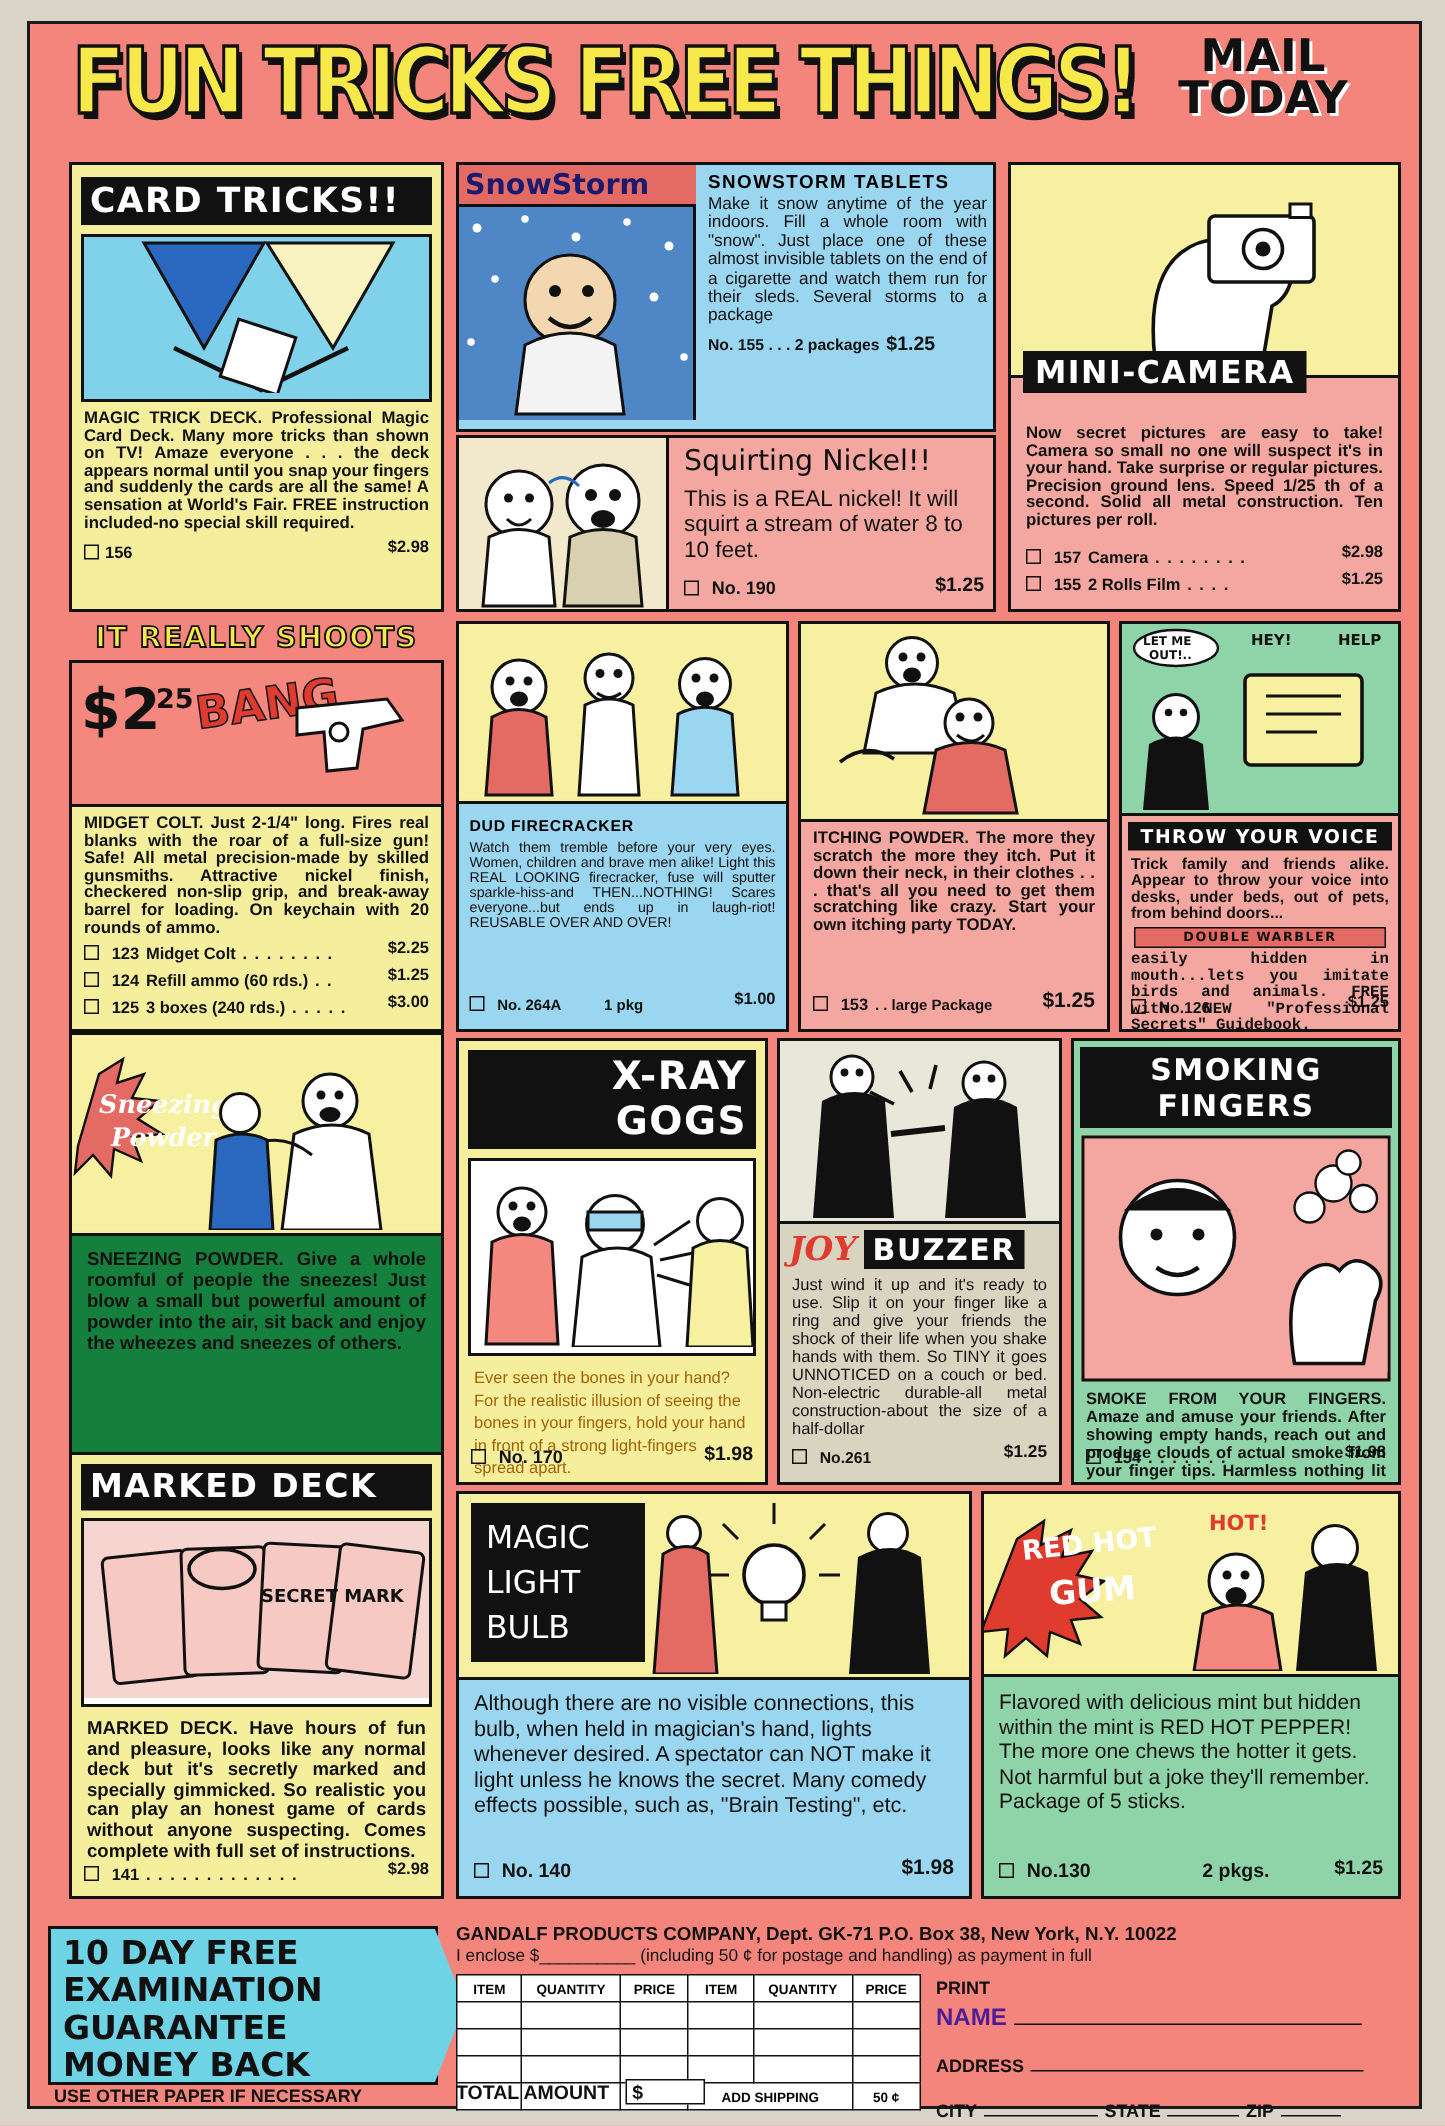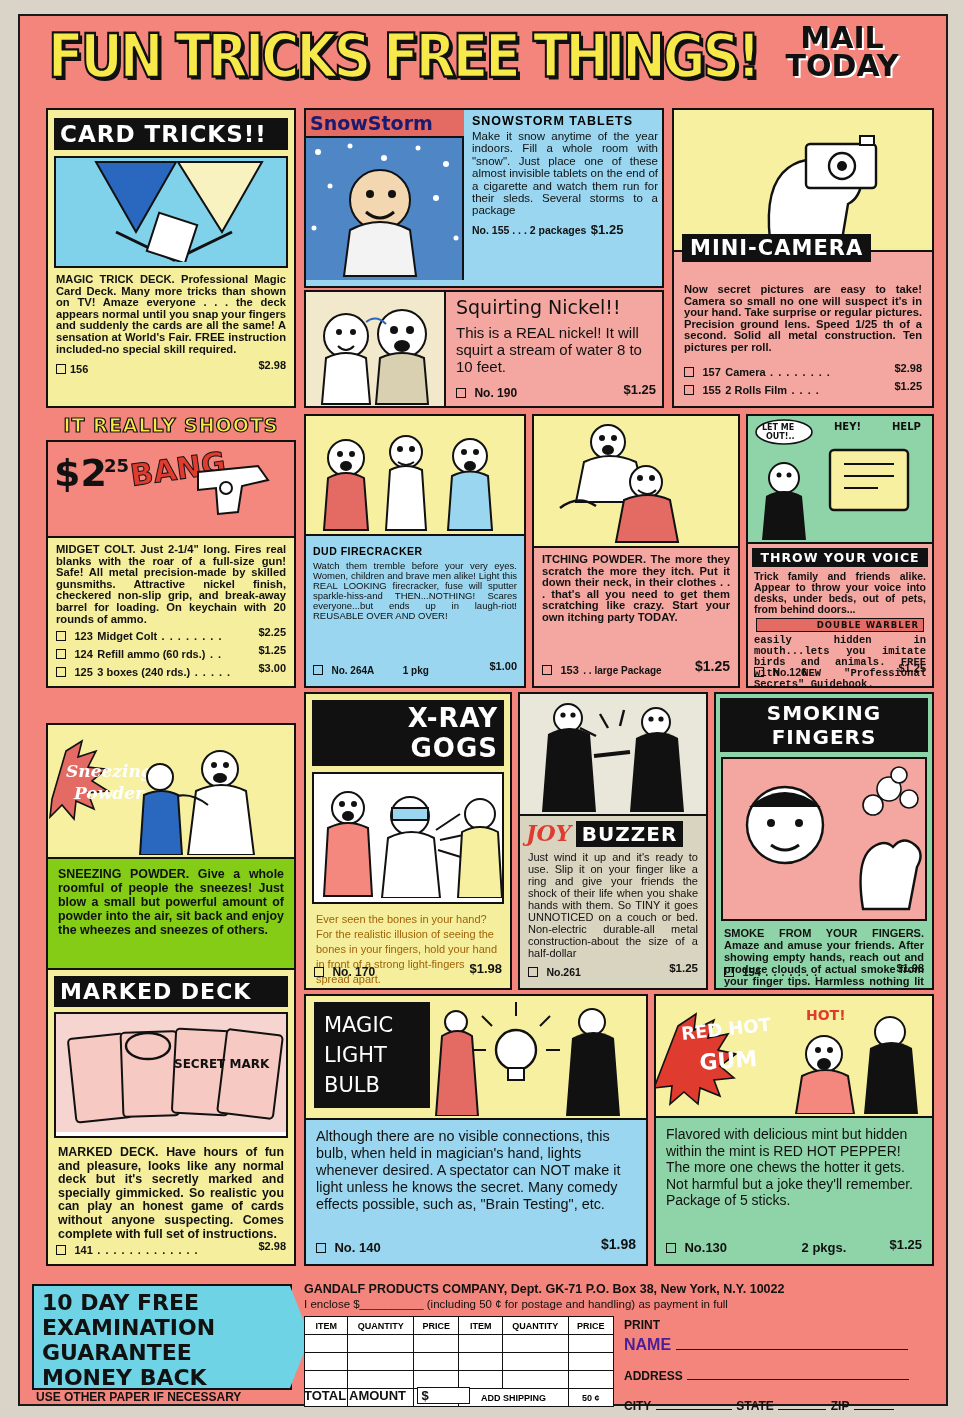--- a/index.html
+++ b/index.html
@@ -337,30 +337,30 @@
         <circle cx="36" cy="62" r="15" fill="#fff" stroke="#111" stroke-width="2"></circle>
         <circle cx="31" cy="59" r="2.5" fill="#111"></circle>
             <circle cx="41" cy="59" r="2.5" fill="#111"></circle>
         <path d="M18 80 q18 -10 36 0 l4 44 h-44z" fill="#111"></path>
         <rect x="82" y="34" width="78" height="60" rx="4" fill="#f6f0a0" stroke="#111" stroke-width="2.4"></rect>
         <path d="M96 48 h50 M96 60 h50 M96 72 h34" stroke="#111" stroke-width="2"></path>
       </svg>
     </div>
     <div class="ttl-blk" style="margin:4px 4px 0 4px;padding:2px 4px;font-size:12.5px;text-align:center;">THROW YOUR VOICE</div>
     <div class="body-txt bold" style="margin:4px 6px 0 6px;font-size:10.5px;line-height:11px;">Trick family and friends alike. Appear to throw your voice into desks, under beds, out of pets, from behind doors...</div>
-    <div class="ttl-blk" style="margin:3px 8px 0 8px;padding:1px 4px;font-size:8.5px;text-align:right;background:#e46a64;color:#111;border:1px solid #111;">DOUBLE WARBLER</div>
+    <div class="ttl-blk" style="margin:3px 8px 0 8px;padding:1px 4px;font-size:8.5px;text-align:center;background:#e46a64;color:#111;border:1px solid #111;">DOUBLE WARBLER</div>
     <div class="body-txt bold" style="margin:3px 6px 0 6px;font-size:10.5px;line-height:11px;font-family:Liberation Mono, monospace;">easily hidden in mouth...lets you imitate birds and animals. FREE with NEW "Professional Secrets" Guidebook.</div>
     <div style="position:absolute;left:6px;bottom:6px;right:6px;">
       <span class="cb"></span>
       <span class="item-line" style="font-size:10.5px;">No.126</span>
       <span class="item-line" style="float:right;font-size:11px;">$1.25</span>
     </div>
   </div>
 
-  <div class="panel bd" style="left:26px;top:707px;width:250px;height:333px;background:#84cc16;">
+  <div class="panel bd" style="left:26px;top:672px;width:250px;height:333px;background:#15803d;">
     <div class="art" style="height:132px;background:#f5ef9d;border-bottom:2px solid #111;">
       <svg width="246" height="130" viewBox="0 0 246 130">
         <rect width="246" height="130" fill="#f6f0a0"></rect>
         <g>
           <path d="M6 18 l16 -10 l-4 16 l18 -6 l-8 16 l18 2 l-14 12 l16 10 l-20 2 l6 16 l-18 -8 l-2 18 l-12 -14 l-12 12 l2 -18z" fill="#e46a64" stroke="#111" stroke-width="1.6" transform="translate(12,8)"></path>
         </g>
         <text x="18" y="52" font-family="DejaVu Serif" font-style="italic" font-size="17" font-weight="bold" fill="#fff">Sneezing</text>
         <text x="26" y="74" font-family="DejaVu Serif" font-style="italic" font-size="17" font-weight="bold" fill="#fff">Powder</text>
         <circle cx="172" cy="44" r="18" fill="#fff" stroke="#111" stroke-width="2"></circle>
         <circle cx="166" cy="40" r="3" fill="#111"></circle>

